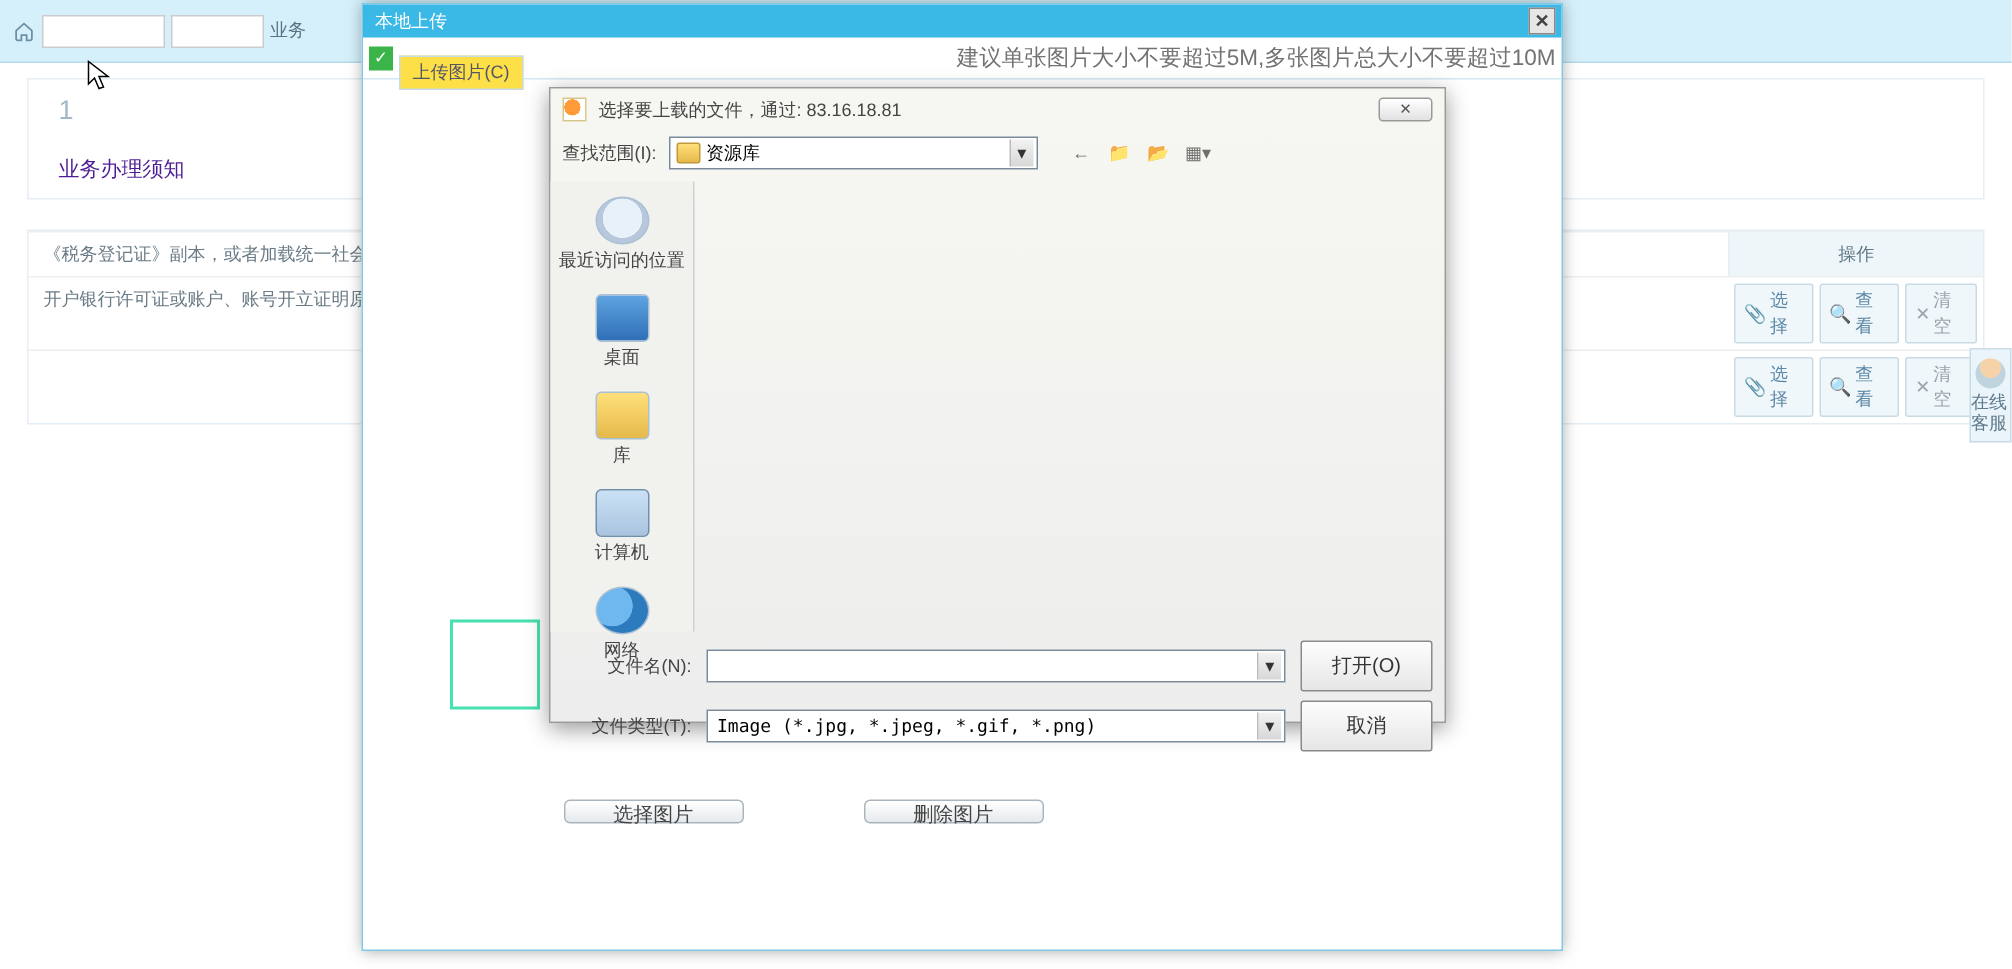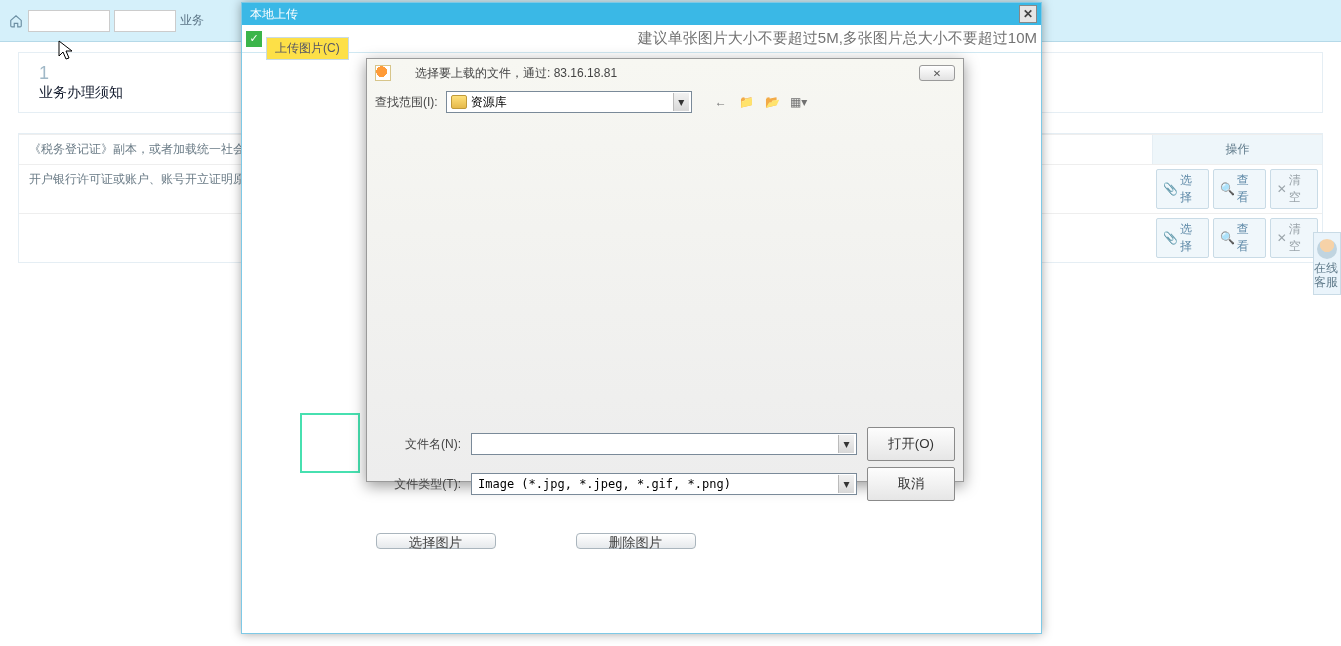--- a/index.html
+++ b/index.html
@@ -8,21 +8,21 @@
 
 .bg-page { position: absolute; inset: 0; }
 .bg-topbar { height: 42px; background: #d5f0fa; display: flex; align-items: center; padding: 0 8px; border-bottom: 1px solid #b5d9e8; }
 .home-icon-box { width: 16px; height: 16px; color: #6c8fa3; display: flex; align-items: center; justify-content: center; }
 .bg-input { width: 82px; height: 22px; background: #fff; border: 1px solid #ccc; margin-left: 4px; }
 .bg-label { margin-left: 4px; color: #5a7385; }
 
 .steps { display: flex; gap: 4px; padding: 10px 18px; }
 .step { flex: 1; border: 1px solid #e5eef4; padding: 10px 20px; background: #fff; }
 .step-num { font-size: 18px; color: #a0b8c7; }
-.step-title { font-size: 14px; color: #0f172a; }
+.step-title { font-size: 14px; color: #4c1d95; margin-top: 20px; }
 
 .bg-table { margin: 10px 18px; border: 1px solid #e5eef4; }
 .bg-table-head { background: #eef6fa; color: #5f7a8a; padding: 6px 10px; text-align: center; }
 .bg-row { display: flex; border-top: 1px solid #eee; }
 .bg-cell-left { flex: 1; padding: 6px 10px; color: #6a7b86; }
 .bg-cell-ops { width: 170px; display: flex; gap: 4px; padding: 4px; justify-content: flex-end; }
 .op-btn { border: 1px solid #c9dbe6; background: #f0f7fb; color: #5f8aa8; padding: 2px 6px; display: inline-flex; align-items: center; gap: 2px; cursor: pointer; border-radius: 2px; }
 .op-btn.x { color: #9aa4aa; }
 
 .side-widget { position: absolute; right: 0; top: 232px; width: 28px; background: #eaf4fb; border: 1px solid #c9dbe6; padding: 4px 0; color: #5f7a8a; }
@@ -36,21 +36,21 @@
 .mu-check { width: 16px; height: 16px; background: #3bb54a; color: #fff; display: flex; align-items: center; justify-content: center; font-size: 11px; margin-right: 4px; }
 .mu-upload-label { padding: 2px 8px; border: 1px solid #c9dbe6; background: #fde047; color: #556; cursor: pointer; margin-top: 20px; }
 .mu-hint { margin-left: auto; color: #737373; font-size: 15px; }
 .mu-body { padding: 12px 230px 12px 18px; }
 .mu-thumb { width: 60px; height: 60px; border: 2px solid #47e0b0; background: #fff; margin-left: 40px; margin-top: 348px; }
 .mu-btnrow { display: flex; gap: 80px; justify-content: center; margin-top: 60px; }
 .mu-btn { width: 120px; height: 16px; border: 1px solid #aab5bd; background: linear-gradient(#ffffff,#e6e9ec); border-radius: 4px; cursor: pointer; color: #444; }
 
 
 .fd { position: absolute; left: 366px; top: 58px; width: 598px; height: 424px; background: linear-gradient(#f7f7f2,#ededed); border: 1px solid #9a9a9a; box-shadow: 0 4px 14px rgba(0,0,0,0.4); }
-.fd-titlebar { height: 28px; display: flex; align-items: center; padding: 0 8px; gap: 24px; }
+.fd-titlebar { height: 28px; display: flex; align-items: center; padding: 0 8px; gap: 8px; }
 .fd-logo { width: 16px; height: 16px; background: radial-gradient(circle at 40% 40%, #ff9b38 45%, transparent 46%), #fff; border: 1px solid #d7c58a; }
 .fd-title-text { color: #444; }
 .fd-winclose { margin-left: auto; width: 36px; height: 16px; border: 1px solid #9a9a9a; border-radius: 3px; background: linear-gradient(#fff,#e2e2e2); display: flex; align-items: center; justify-content: center; cursor: pointer; font-size: 10px; color: #555; }
 .fd-lookin { display: flex; align-items: center; padding: 4px 8px 8px 8px; gap: 8px; }
 .fd-lookin-label { color: #444; }
 .fd-combo { flex: 1; max-width: 246px; height: 22px; border: 1px solid #7a8a99; background: #fff; display: flex; align-items: center; padding: 0 2px 0 4px; }
 .fd-combo .folder-icon { width: 16px; height: 14px; background: linear-gradient(#ffe07a,#e5b94a); border: 1px solid #c09a3a; border-radius: 2px; margin-right: 4px; }
 .fd-combo .combo-text { flex: 1; }
 .fd-combo .combo-arrow { width: 16px; height: 18px; background: linear-gradient(#f2f2f2,#d8d8d8); border-left: 1px solid #bbb; display: flex; align-items: center; justify-content: center; color: #333; cursor: pointer; }
 .fd-nav-icons { display: flex; gap: 8px; margin-left: 12px; align-items: center; }
@@ -192,20 +192,42 @@
     </div>
     <div class="fd-nav-icons">
       <span class="nav-ico">←</span>
       <span class="nav-ico" style="color:#c79a3a">📁</span>
       <span class="nav-ico" style="color:#c79a3a">📂</span>
       <span class="nav-ico">▦▾</span>
     </div>
   </div>
 
   <div class="fd-main">
+    <div class="fd-sidebar">
+      <div class="sb-item recent">
+        <div class="sb-ico"></div>
+        <div>最近访问的位置</div>
+      </div>
+      <div class="sb-item desktop">
+        <div class="sb-ico"></div>
+        <div>桌面</div>
+      </div>
+      <div class="sb-item lib">
+        <div class="sb-ico"></div>
+        <div>库</div>
+      </div>
+      <div class="sb-item computer">
+        <div class="sb-ico"></div>
+        <div>计算机</div>
+      </div>
+      <div class="sb-item network">
+        <div class="sb-ico"></div>
+        <div>网络</div>
+      </div>
+    </div>
 
   </div>
 
   <div class="fd-bottom">
     <label>文件名(N):</label>
     <div class="fd-text">
       <span></span>
       <span class="combo-arrow">▾</span>
     </div>
     <button class="fd-btn">打开(O)</button>

